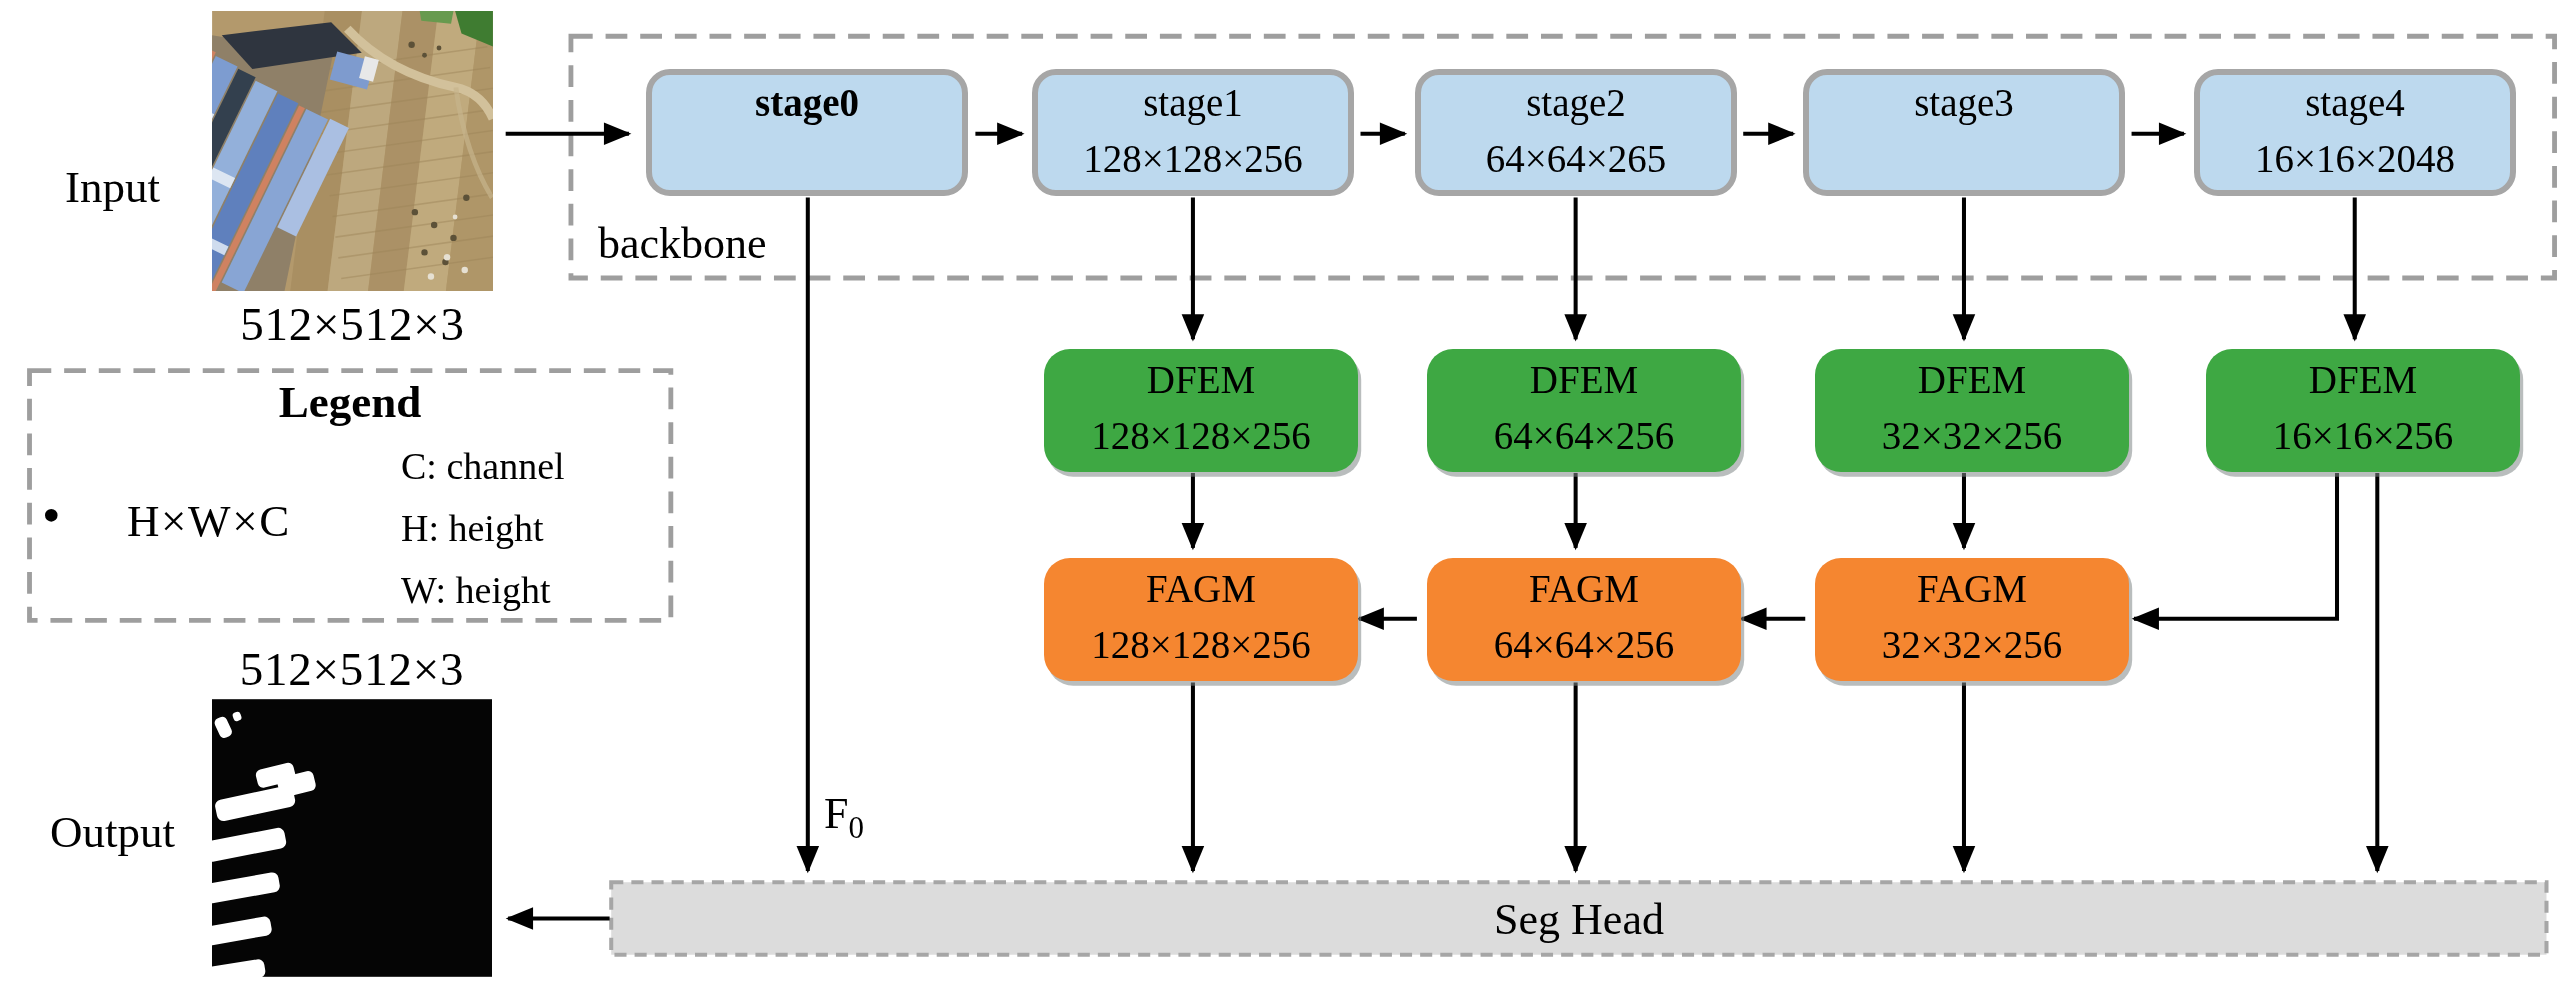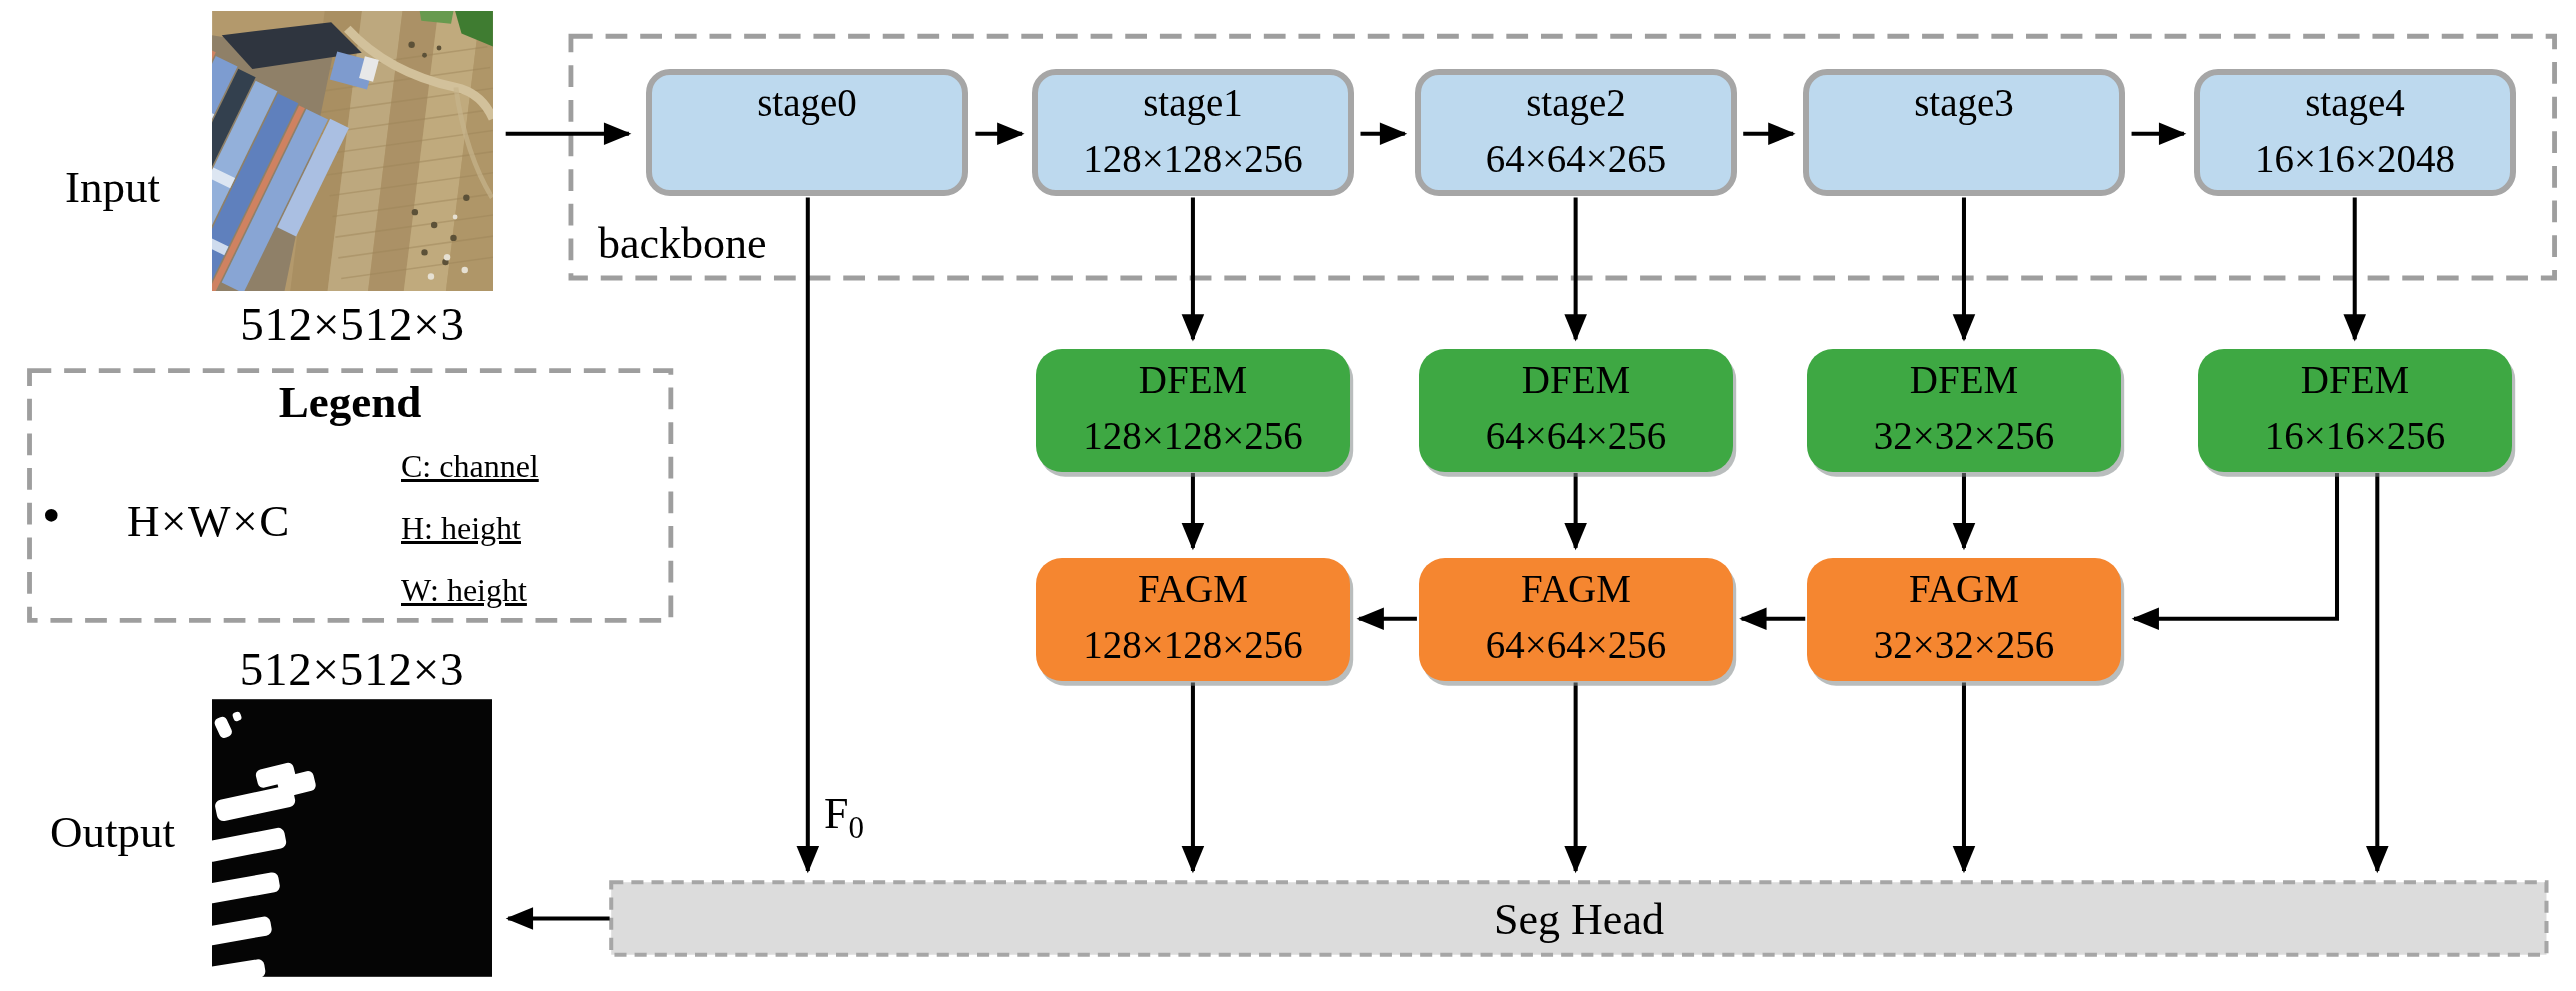--- a/index.html
+++ b/index.html
@@ -42,41 +42,42 @@
     line-height: 56px;
   }
   .module {
     width: 314px;
     height: 123px;
     border-radius: 26px;
     font-size: 39px;
     line-height: 56px;
     padding-top: 3.2px;
     box-shadow: 3.2px 4.8px 0 rgba(128,134,134,0.55);
+    margin-left: 8px;
   }
   .dfem { top: 349px; background: var(--module-green); }
   .fagm { top: 558px; background: var(--module-orange); }
 
   .plain-label { position: absolute; font-size: 45px; text-align: center; }
   .caption { position: absolute; font-size: 47px; text-align: center; letter-spacing: 0.8px; }
   .backbone-label { position: absolute; left: 598px; top: 218px; font-size: 44px; }
   .seg-head-label {
     position: absolute; left: 611px; top: 883px; width: 1936px; height: 73px;
     line-height: 73px; text-align: center; font-size: 44px;
   }
   .f0-label { position: absolute; left: 824px; top: 788px; font-size: 44px; }
   .f0-label sub { font-size: 31px; line-height: 0; }
 
   .legend-title {
     position: absolute; left: 29px; top: 376px; width: 642px;
     text-align: center; font-weight: bold; font-size: 45px;
   }
   .legend-bullet { position: absolute; left: 42px; top: 485px; font-size: 53px; }
   .legend-item { position: absolute; left: 127px; top: 495px; font-size: 45px; letter-spacing: 1.6px; }
-  .legend-defs { position: absolute; left: 401px; top: 435px; font-size: 32px; line-height: 62px; text-decoration: underline; }
+  .legend-defs { position: absolute; left: 401px; top: 435px; font-size: 38px; line-height: 62px; }
 
   .scene { position: absolute; }
 </style>
 </head>
 <body>
 
 <div id="canvas">
 
   <svg id="connectors" viewBox="0 0 3196 1230">
     <defs>
@@ -201,21 +202,21 @@
   </svg>
 
   <div class="plain-label" style="left:44px; top:161px; width:137px;">Input</div>
   <div class="caption" style="left:212px; top:297px; width:281px;">512×512×3</div>
 
   <div class="plain-label" style="left:36px; top:806px; width:153px;">Output</div>
   <div class="caption" style="left:212px; top:642px; width:280px;">512×512×3</div>
 
   <div class="backbone-label">backbone</div>
 
-  <div class="box stage" style="left:646px;">
+  <div class="box stage" style="left:646px;font-weight:bold;">
     <div>stage0</div>
   </div>
   <div class="box stage" style="left:1032px;">
     <div>stage1</div>
     <div>128×128×256</div>
   </div>
   <div class="box stage" style="left:1415px;">
     <div>stage2</div>
     <div>64×64×265</div>
   </div>

